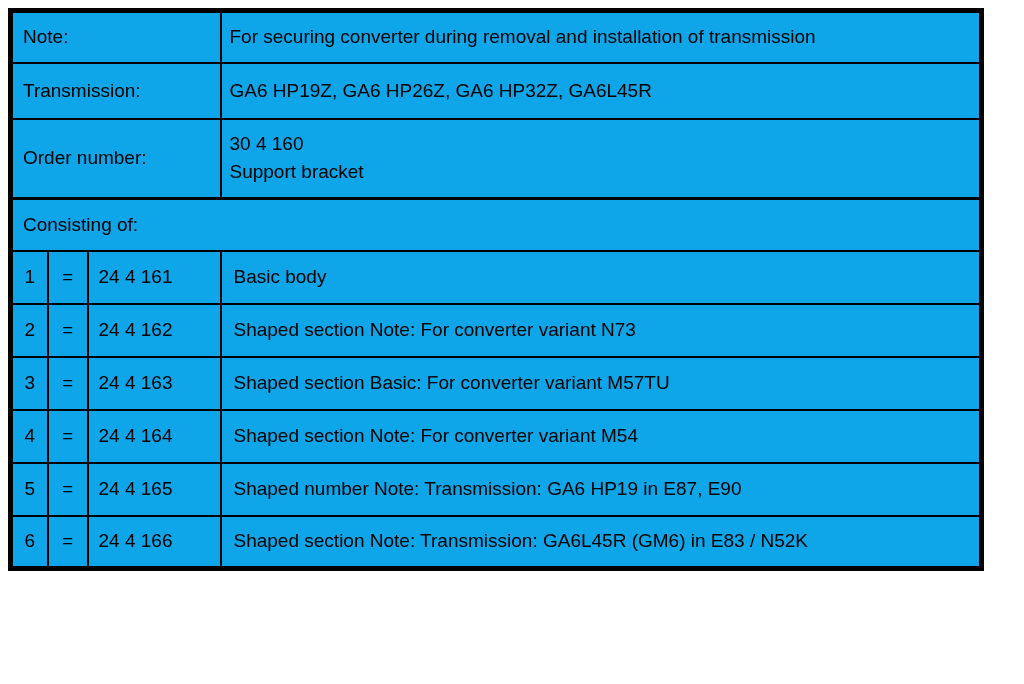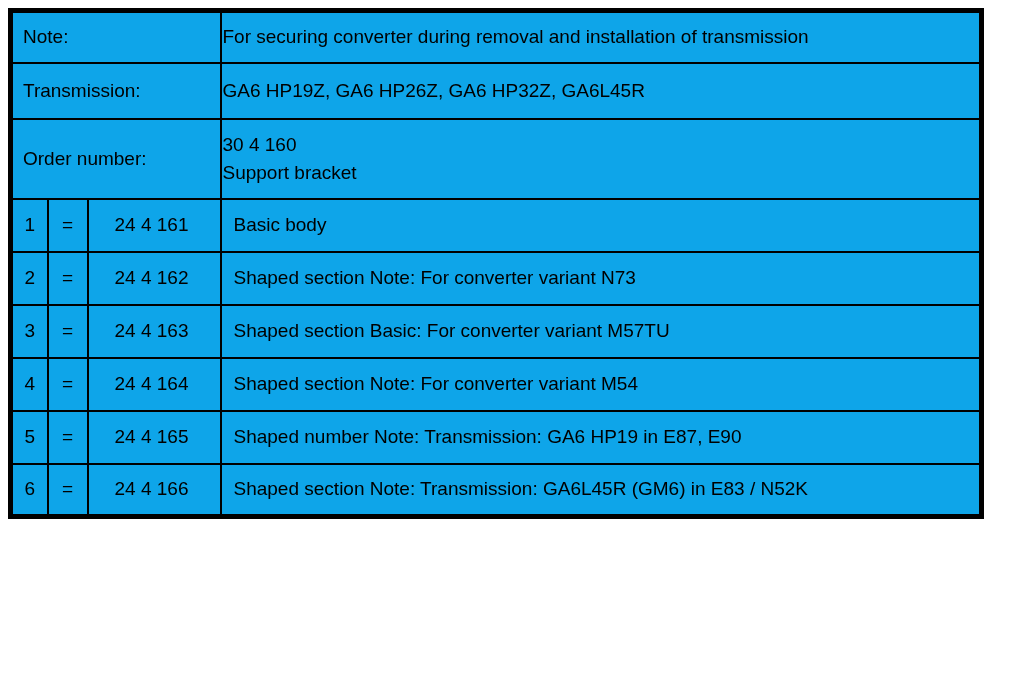--- a/index.html
+++ b/index.html
@@ -27,24 +27,24 @@
     background: #0ea5e9;
   }
   td {
     border: 2px solid #000000;
     vertical-align: middle;
     padding: 0 12px;
     overflow: hidden;
     white-space: nowrap;
   }
   td.label-cell { padding-left: 10px; }
-  td.value-cell { padding-left: 1px; }
+  td.value-cell { padding-left: 8px; }
   td.idx-cell   { text-align: center; padding: 0 2px; }
   td.eq-cell    { text-align: center; padding: 0 2px; }
-  td.num-cell   { padding-left: 26px; }
+  td.num-cell   { padding-left: 10px; }
   td.desc-cell  { }
 
   tr.r-note    { height: 52px; }
   tr.r-trans   { height: 56px; }
   tr.r-storage { height: 54px; }
   tr.r-si      { height: 50px; }
   tr.r-order   { height: 80px; }
   tr.r-consist { height: 52px; }
   tr.r-part    { height: 53px; }
 
@@ -74,20 +74,23 @@
       <td class="label-cell" colspan="3">Transmission:</td>
       <td class="value-cell">GA6 HP19Z, GA6 HP26Z, GA6 HP32Z, GA6L45R</td>
     </tr>
     <tr class="r-order">
       <td class="label-cell" colspan="3">Order number:</td>
       <td class="value-cell">
         <span class="value-line">30 4 160</span>
         <span class="value-line">Support bracket</span>
       </td>
     </tr>
+    <tr class="r-consist">
+      <td class="label-cell" colspan="4">Consisting of:</td>
+    </tr>
 
     <tr class="r-part">
       <td class="idx-cell">1</td>
       <td class="eq-cell">=</td>
       <td class="num-cell">24 4 161</td>
       <td class="desc-cell">Basic body</td>
     </tr>
     <tr class="r-part">
       <td class="idx-cell">2</td>
       <td class="eq-cell">=</td>

